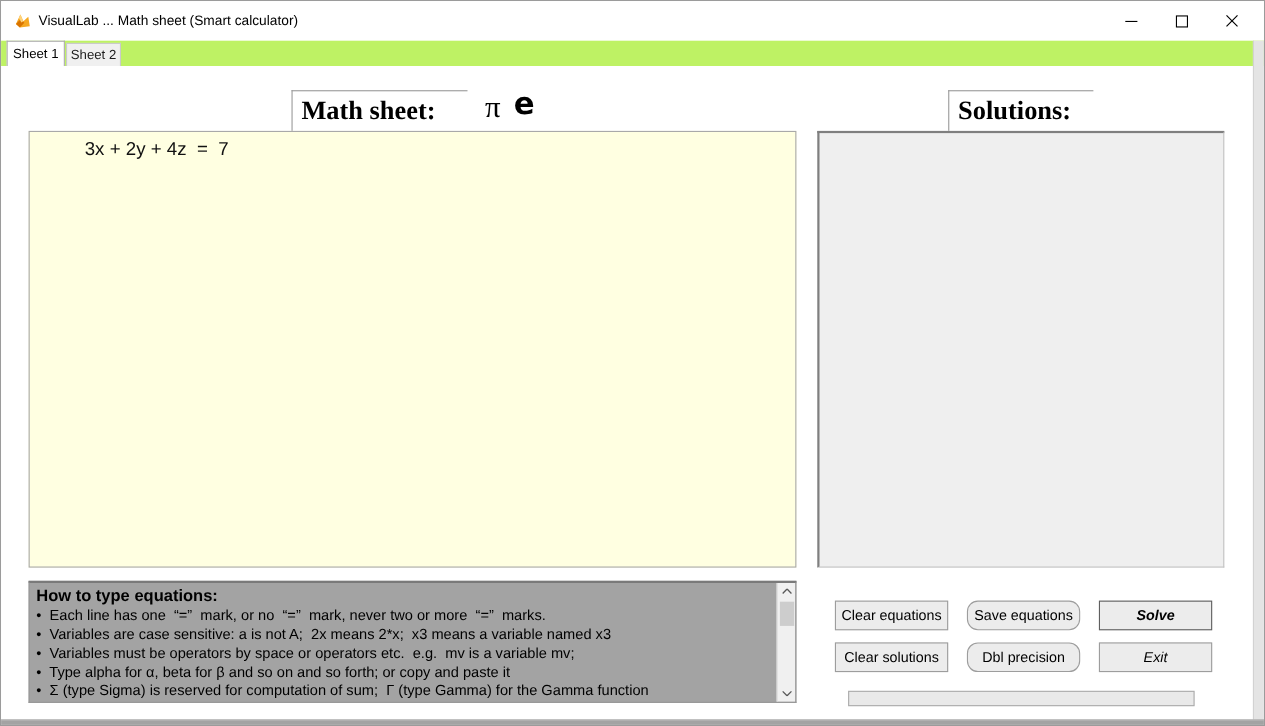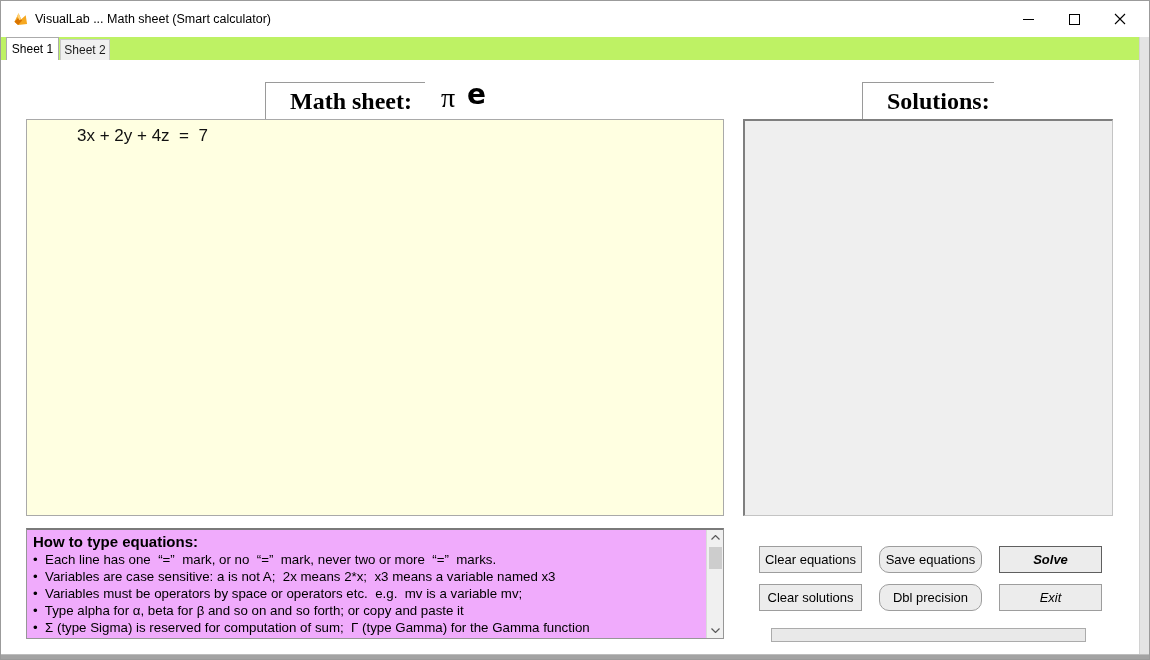--- a/index.html
+++ b/index.html
@@ -20,21 +20,21 @@
   
   .tabstrip{position:absolute;left:0;top:36px;width:1148px;height:23px;background:#bef264;}
   .tab{position:absolute;text-align:center;font-size:12px;}
   .tab-active{left:5px;top:0;width:53px;height:23px;background:#ffffff;border:1px solid #ababab;border-bottom:none;line-height:22px;z-index:2;}
   .tab-inactive{left:59px;top:2px;width:50px;height:21px;background:#f0f0f0;border:1px solid #cacaca;border-bottom:none;line-height:20px;color:#1c1c1c;}
   .content-bg{position:absolute;left:0;top:59px;width:1148px;height:595px;background:#ffffff;}
   
   .hdr-box{
     position:absolute;height:37px;border-left:1px solid #9a9a9a;border-top:1px solid #9a9a9a;
     font-family:"Liberation Serif",serif;font-weight:bold;font-size:24px;line-height:37px;
-    padding-left:24px;background:transparent;
+    padding-left:8px;background:transparent;
   }
   .math-hdr{left:264px;top:81px;width:160px;}
   .sol-hdr{left:861px;top:81px;width:132px;}
   .pi-symbol{position:absolute;left:440px;top:79px;font-family:"Liberation Serif",serif;font-size:28px;line-height:36px;}
   .e-symbol{position:absolute;left:466px;top:76px;font-family:"DejaVu Sans",sans-serif;font-weight:bold;font-size:28px;line-height:36px;}
   
   .math-area{
     position:absolute;left:25px;top:118px;width:698px;height:397px;
     background:#ffffe1;border:1px solid #a9a9a9;
     padding:6px 8px 0 50px;font-size:17px;white-space:pre-wrap;cursor:text;color:#111;
@@ -43,21 +43,21 @@
   .sol-panel{
     position:absolute;left:742px;top:118px;width:370px;height:397px;
     background:#efefef;
     border-top:2px solid #7f7f7f;border-left:2px solid #7f7f7f;
     border-right:1px solid #c4c4c4;border-bottom:1px solid #c4c4c4;
     white-space:pre-wrap;font-size:14px;
   }
   
   .inst-box{
     position:absolute;left:25px;top:527px;width:698px;height:111px;
-    background:#f0abfc;border:1px solid #979797;border-top:2px solid #7a7a7a;
+    background:#a3a3a3;border:1px solid #979797;border-top:2px solid #7a7a7a;
     overflow:hidden;
   }
   .inst-text{position:absolute;left:0;top:0;width:676px;padding:3px 4px 0 6px;}
   .inst-title{font-weight:bold;font-size:15px;line-height:18px;}
   .inst-line{font-size:13.3px;line-height:17px;white-space:pre-wrap;}
   .inst-scroll{
     position:absolute;right:0;top:0;width:17px;height:108px;background:#f0f0f0;
     border-left:1px solid #dadada;
   }
   .scroll-arrow{position:absolute;left:0;width:17px;height:15px;display:flex;align-items:center;justify-content:center;}

